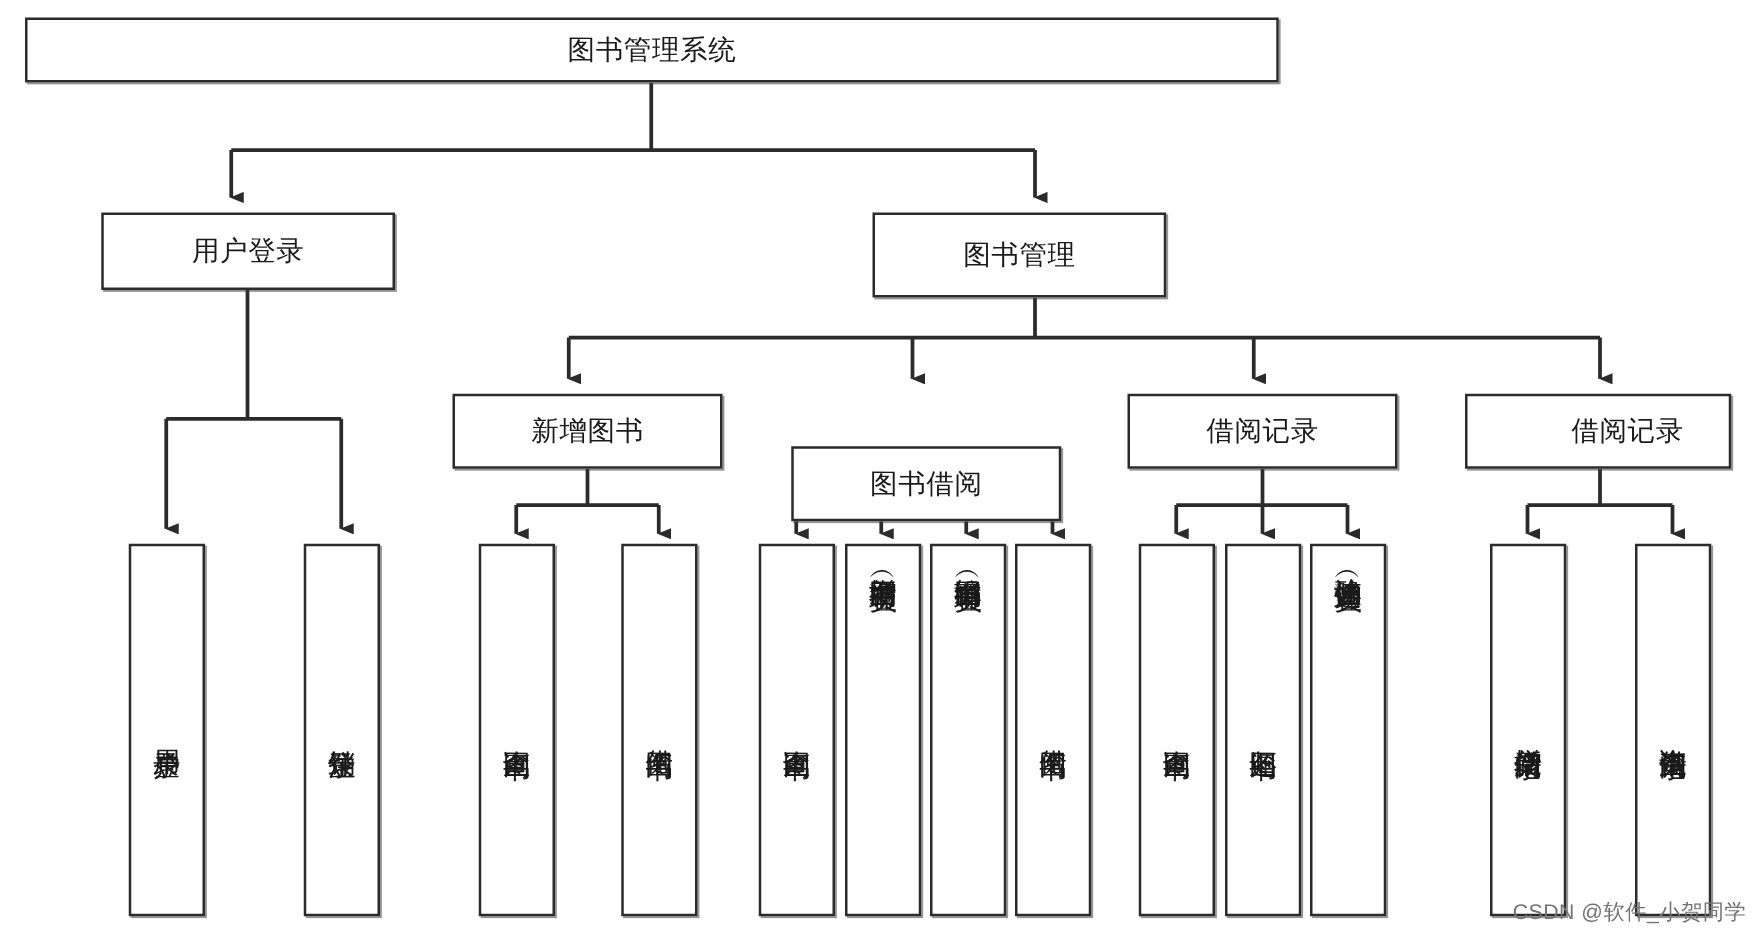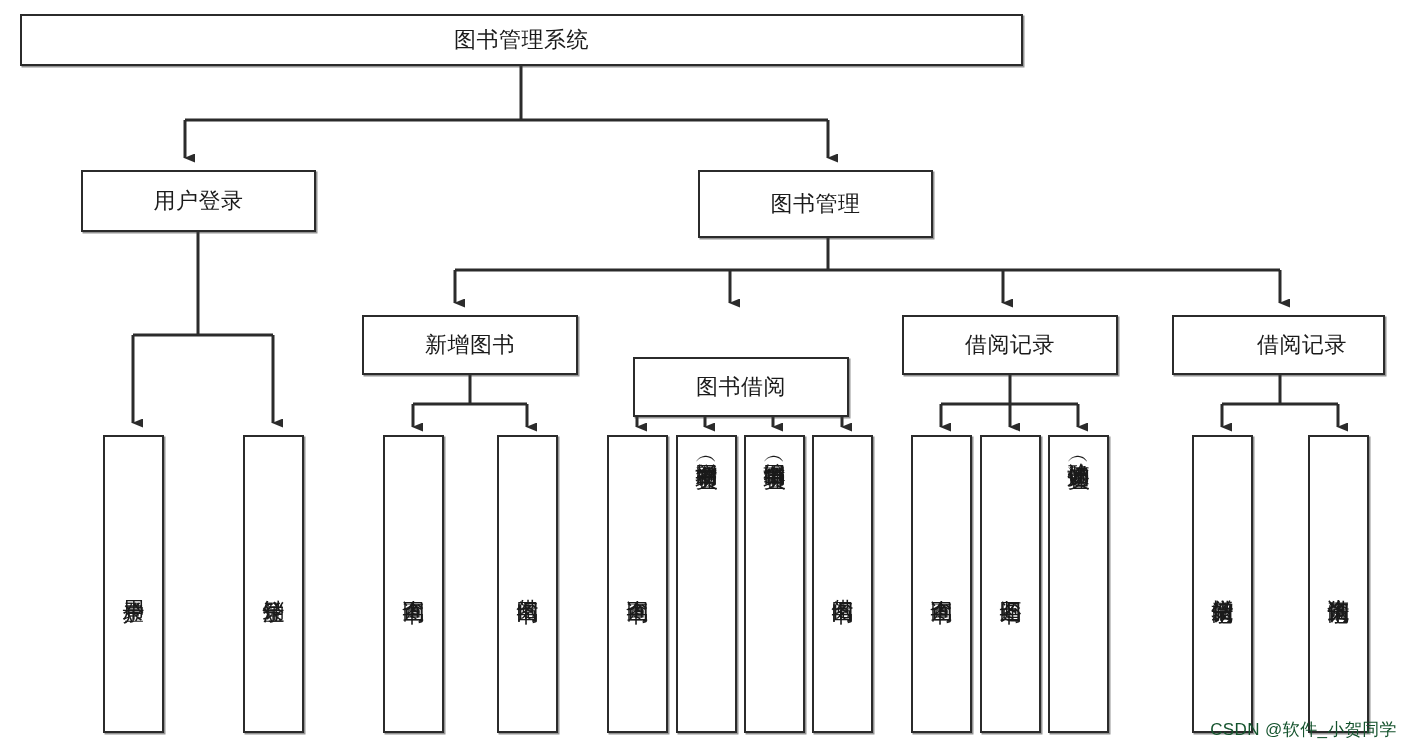--- a/index.html
+++ b/index.html
@@ -63,21 +63,21 @@
   }
   .node.vertical.center-text {
     align-items: center;
     padding-top: 0;
   }
   .watermark {
     position: absolute;
     right: 8px;
     bottom: 6px;
     font-size: 17px;
-    color: #14532d;
+    color: #737373;
     letter-spacing: 0.4px;
     white-space: nowrap;
     user-select: none;
   }
 </style>
 </head>
 <body>
 
 <div id="diagram-root">
 

